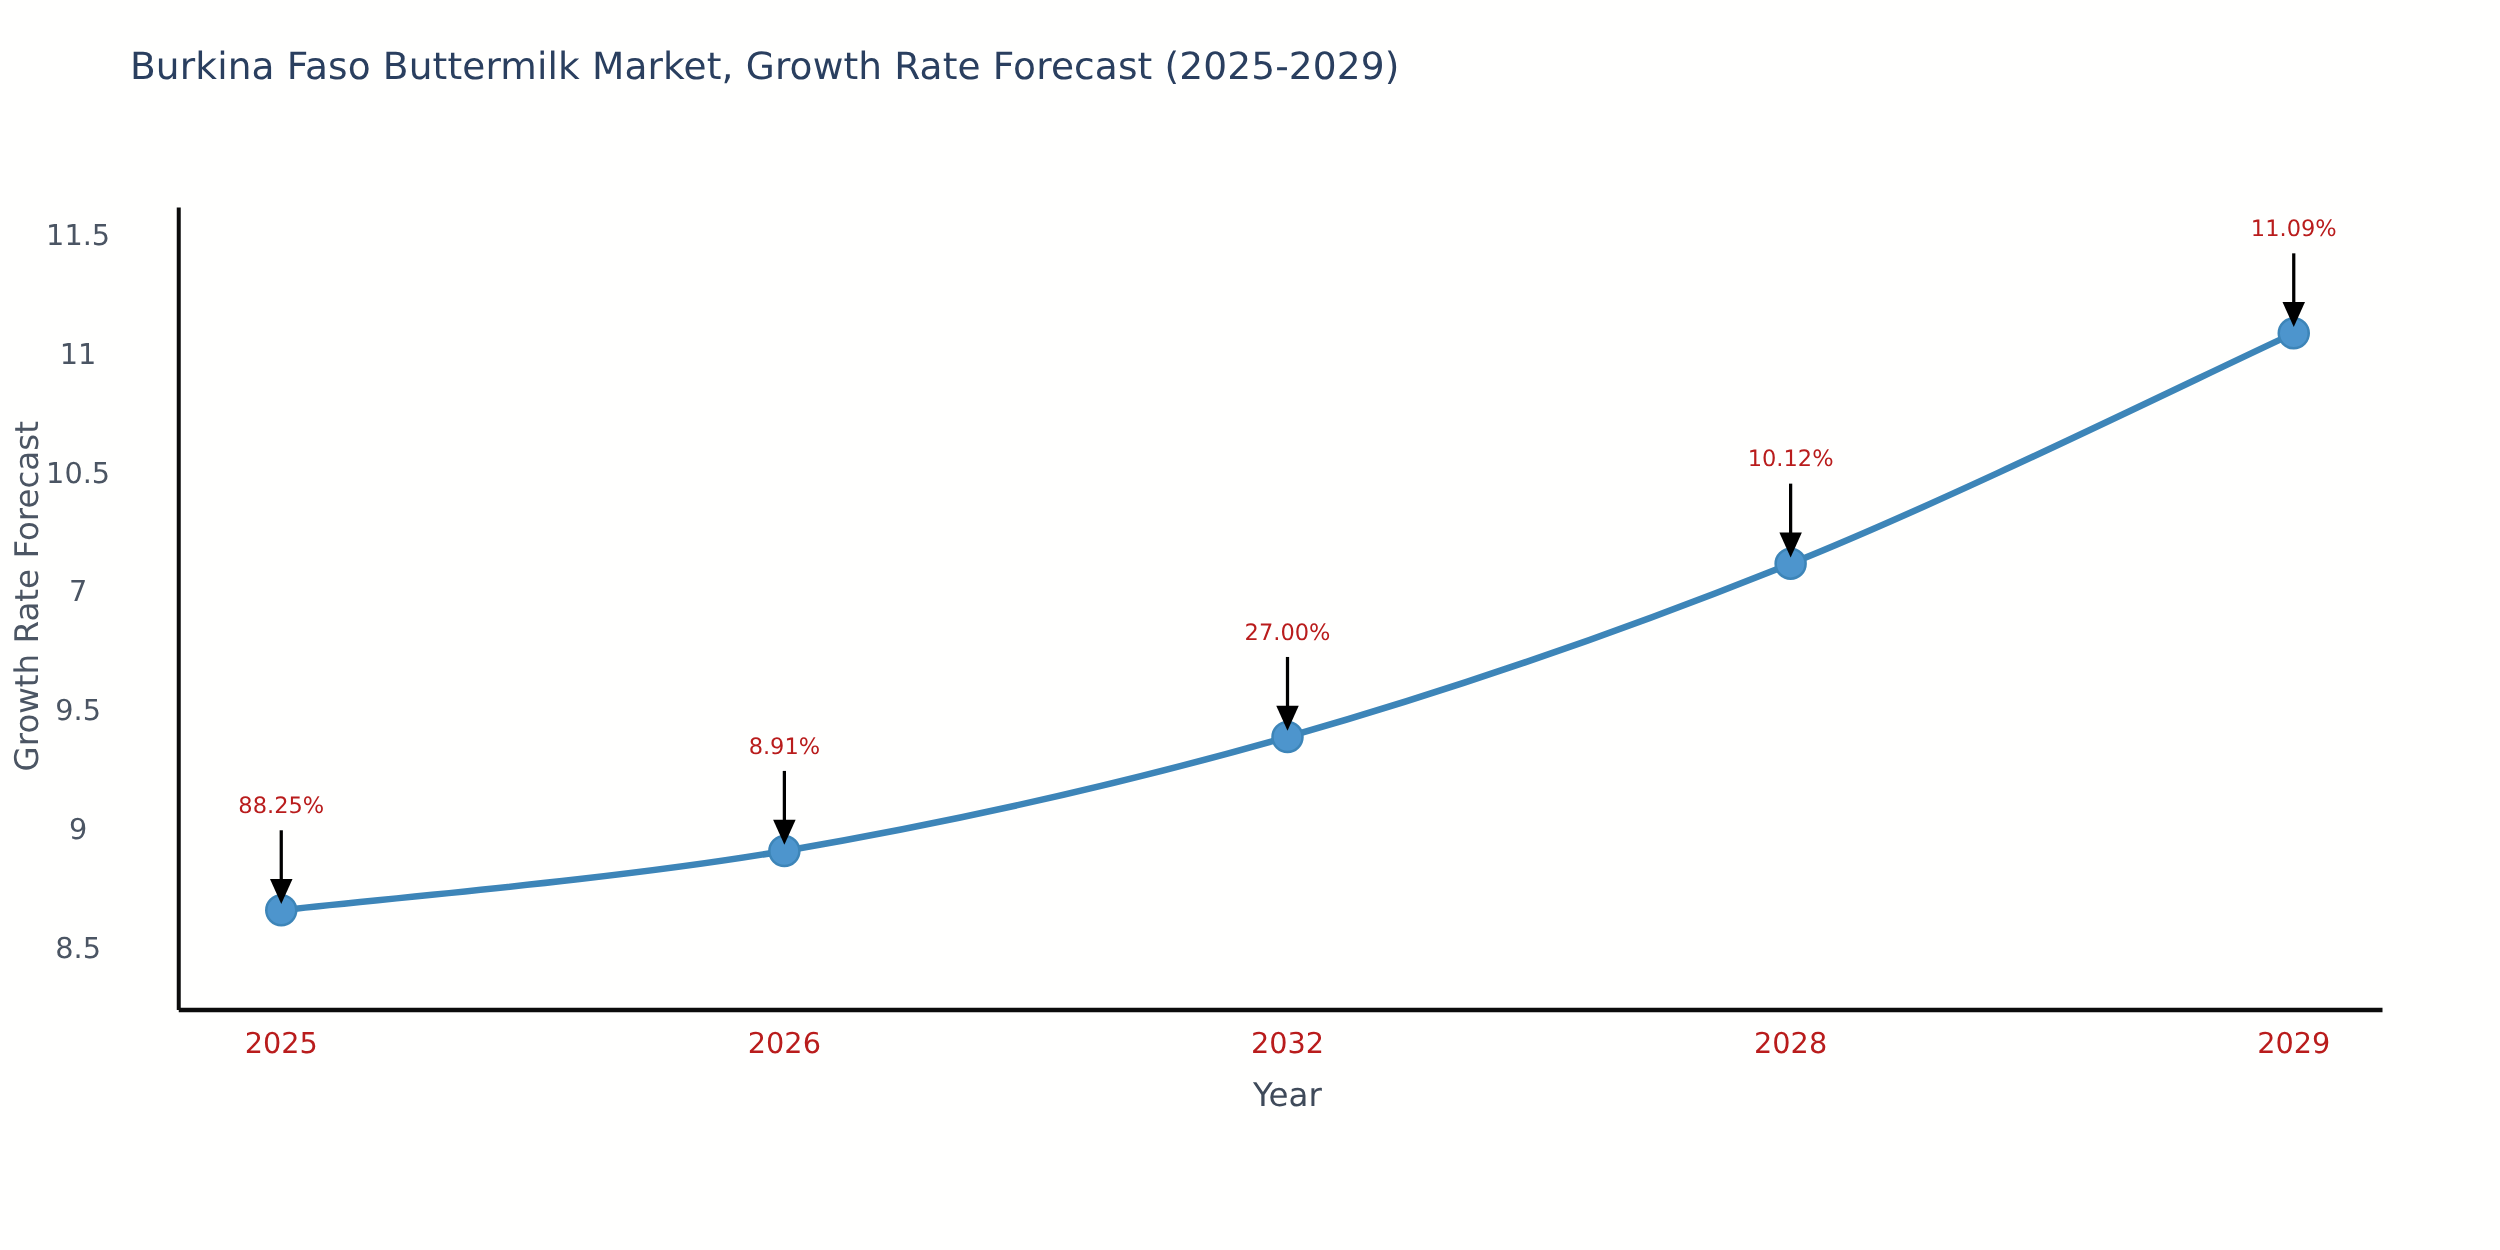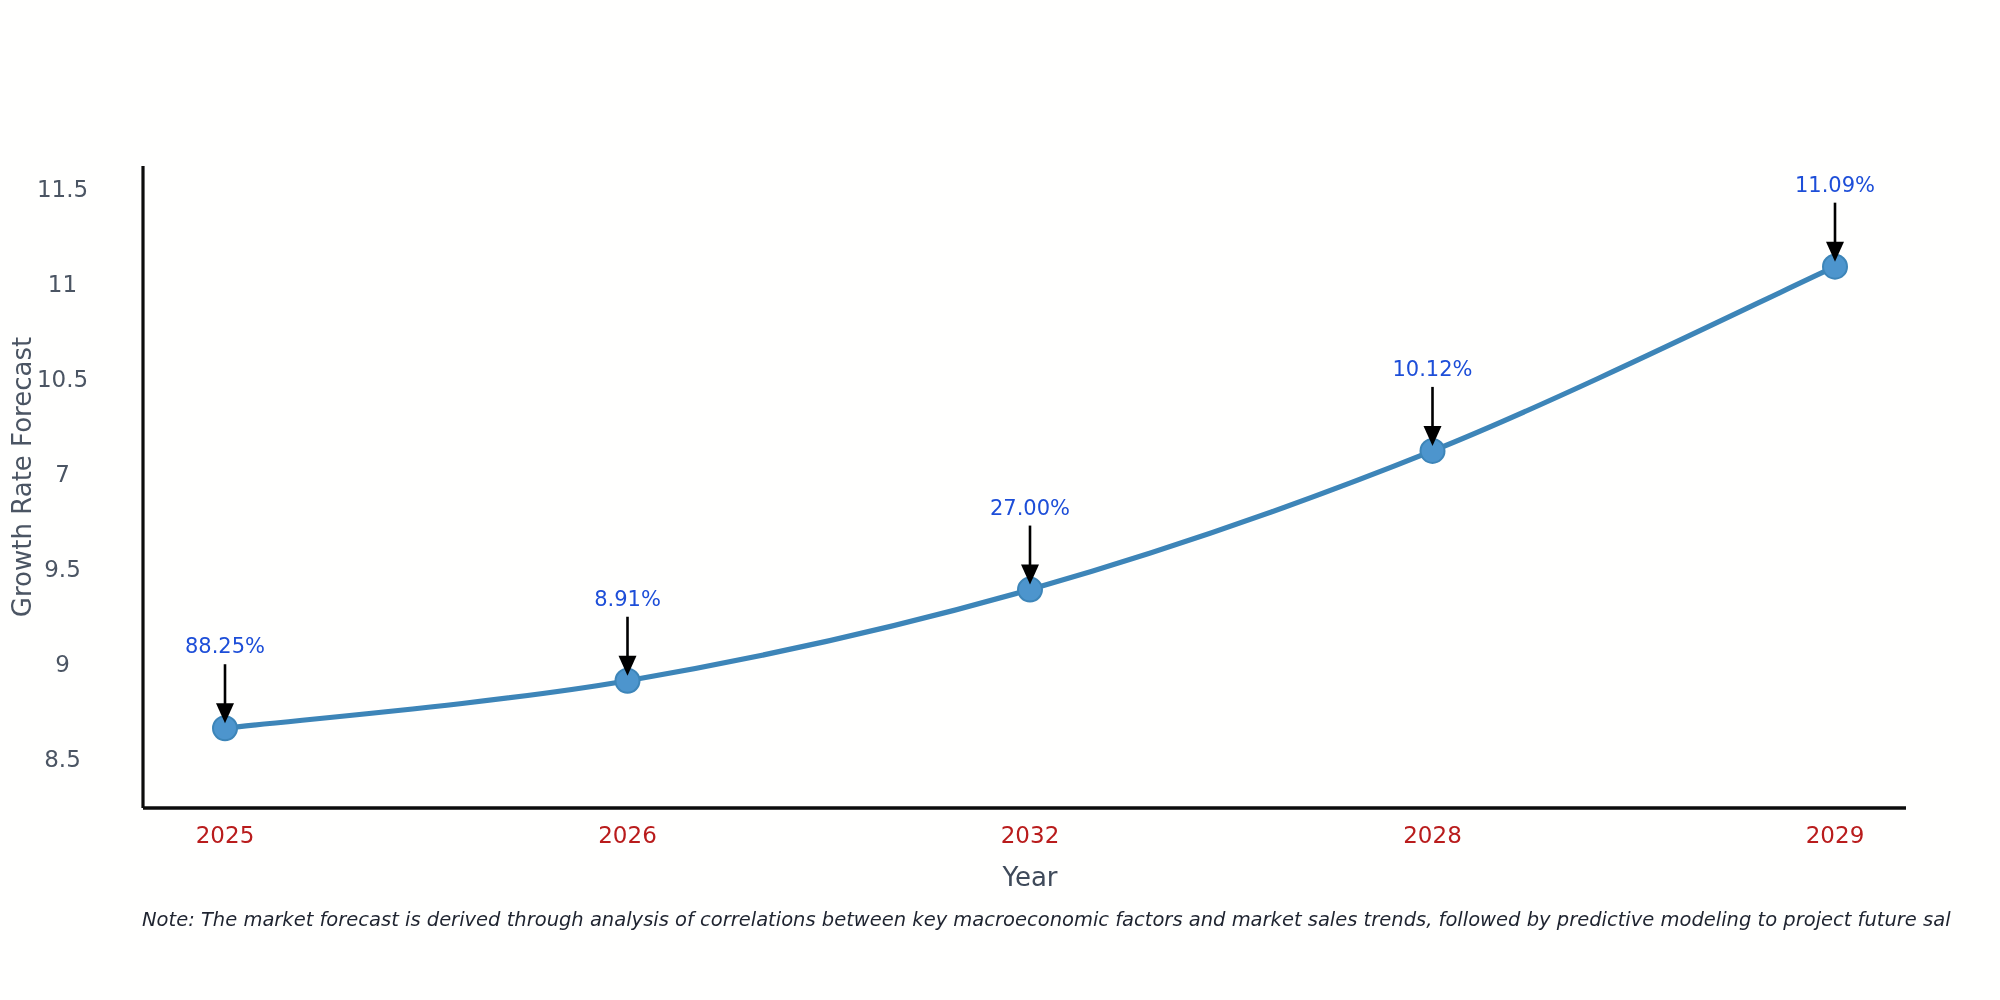--- a/index.html
+++ b/index.html
@@ -77,31 +77,32 @@
     left: 142px;
     top: 908px;
     font-size: 19.5px;
     font-style: italic;
     color: #1f2430;
     white-space: nowrap;
     font-family: "DejaVu Sans", sans-serif;
   }
   .annot-label {
     position: absolute;
-    font-size: 21px;
-    color: #1d4ed8;
+    font-size: 18px;
+    color: #b91c1c;
     white-space: nowrap;
     transform: translateX(-50%);
   }
 </style>
 </head>
 <body>
 
 <div id="figure">
 
+  <div id="chart-title">Burkina Faso Buttermilk Market, Growth Rate Forecast (2025-2029)</div>
 
   <svg id="plot-svg" width="2000" height="1000">
     <g id="spines">
       <line id="y-spine" x1="143" y1="166" x2="143" y2="808" stroke="#0c0c0c" stroke-width="3.2"></line>
       <line id="x-spine" x1="143" y1="808" x2="1906" y2="808" stroke="#0c0c0c" stroke-width="3.6"></line>
     </g>
     <g id="series-group">
         <path d="M 225.00 728.22 C 292.08 720.31, 493.33 703.85, 627.50 680.74 C 761.67 657.63, 895.83 627.87, 1030.00 589.57 C 1164.17 551.26, 1298.33 504.73, 1432.50 450.91 C 1566.67 397.09, 1767.92 297.38, 1835.00 266.67" fill="none" stroke="#3d85b8" stroke-width="5.2" stroke-linecap="round"></path>
         <circle cx="225.00" cy="728.22" r="12" fill="#4d95cd" stroke="#3d85b8" stroke-width="2"></circle>
         <circle cx="627.50" cy="680.74" r="12" fill="#4d95cd" stroke="#3d85b8" stroke-width="2"></circle>
@@ -142,15 +143,14 @@
   <div id="annot-text-group">
       <div class="annot-label" style="left: 225px; top: 634.225px;">88.25%</div>
       <div class="annot-label" style="left: 627.5px; top: 586.74px;">8.91%</div>
       <div class="annot-label" style="left: 1030px; top: 495.568px;">27.00%</div>
       <div class="annot-label" style="left: 1432.5px; top: 356.911px; text-align: center;">10.12%</div>
       <div class="annot-label" style="left: 1835px; top: 172.669px;">11.09%</div>
     </div>
 
   <div id="ylabel">Growth Rate Forecast</div>
   <div id="xlabel">Year</div>
-  <div id="footnote">Note: The market forecast is derived through analysis of correlations between key macroeconomic factors and market sales trends, followed by predictive modeling to project future sal</div>
 
 </div>
 
 </body></html>

